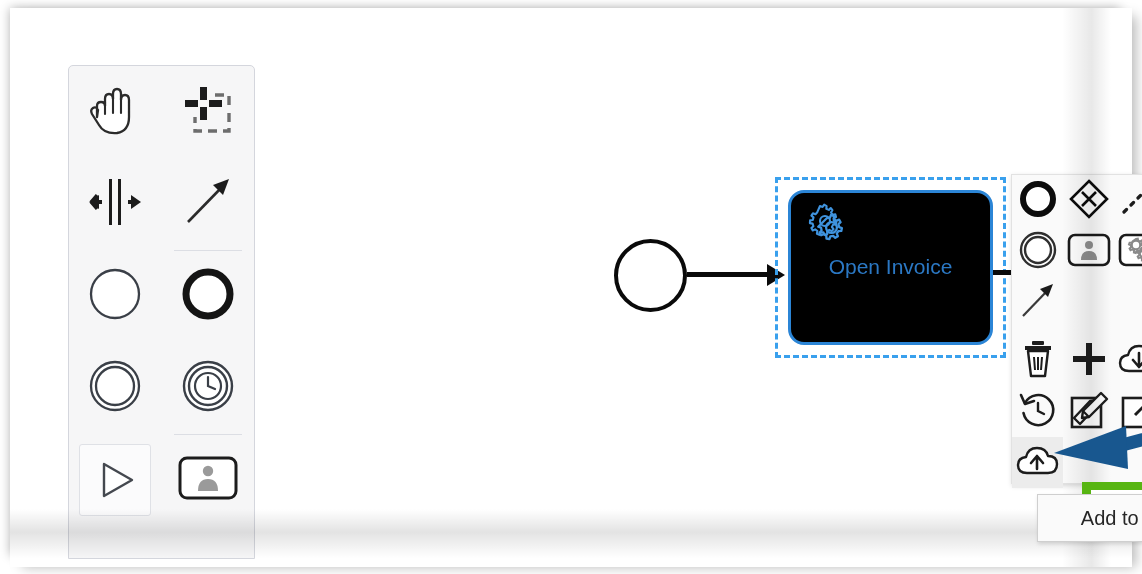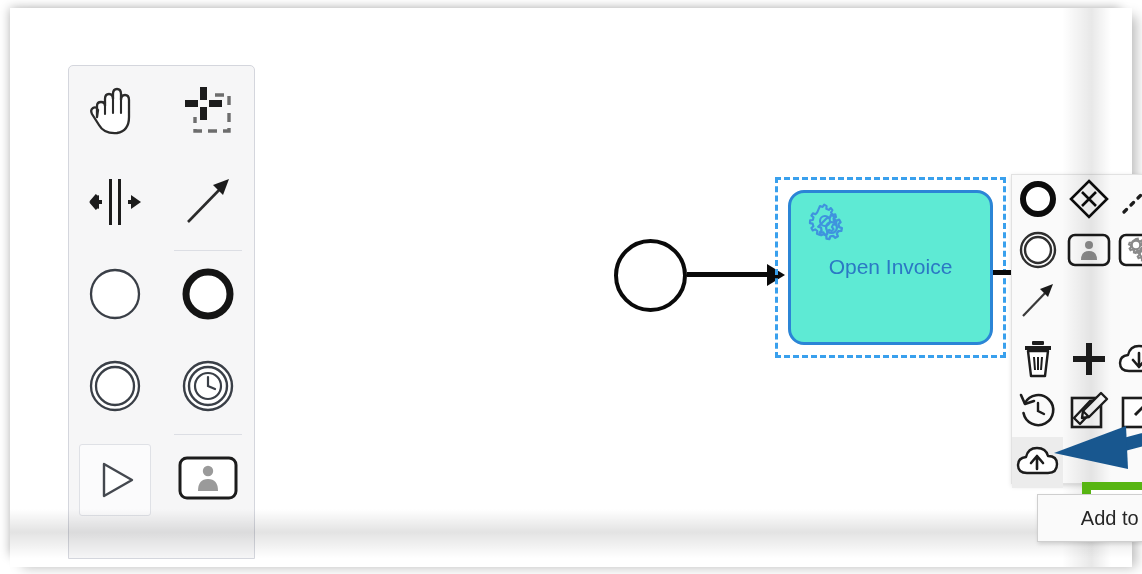--- a/index.html
+++ b/index.html
@@ -95,21 +95,21 @@
     position: absolute;
     left: 519px; top: 161px;
     width: 231px; height: 181px;
     border: 3px dashed #39a0ed;
     box-sizing: border-box;
   }
   #task-open-invoice {
     position: absolute;
     left: 532px; top: 174px;
     width: 205px; height: 155px;
-    background: #5eead4;
+    background: #000000;
     border: 3px solid #2b85d6;
     border-radius: 16px;
     box-sizing: border-box;
     display: flex; align-items: center; justify-content: center;
   }
   #task-open-invoice .task-label {
     color: #2b78c4;
     font-size: 21px;
     text-align: center;
     line-height: 1.15;

